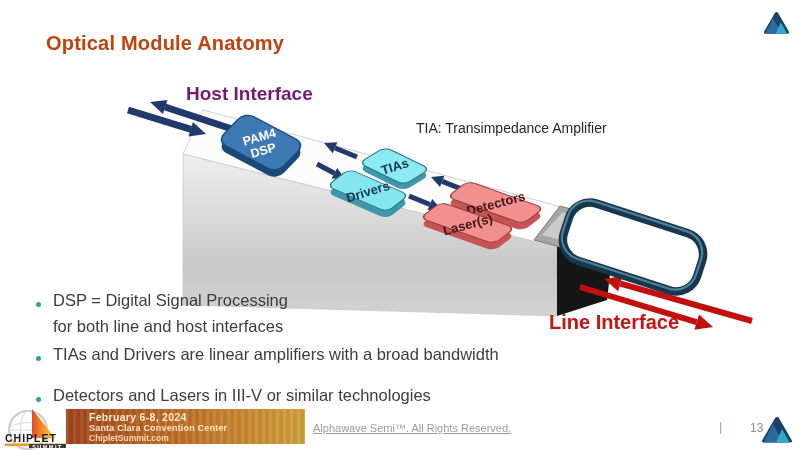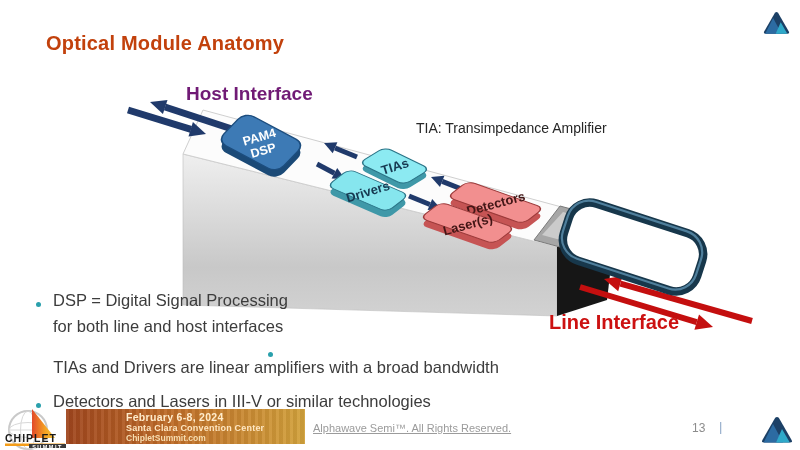--- a/index.html
+++ b/index.html
@@ -10,32 +10,32 @@
   .brand{top:11px;right:10px;display:flex;align-items:center;gap:8px;}
   .brand-text{font-size:14.5px;font-weight:bold;letter-spacing:.4px;color:#232a31;white-space:nowrap;}
   .brand-text .semi{color:#2b7cb8;}
   .diagram-svg{left:0;top:0;}
   .lbl-host{left:186px;top:83px;font-size:19px;font-weight:bold;color:#701a75;}
   .lbl-tia{left:416px;top:120px;font-size:14px;color:#262626;}
   .lbl-line{left:549px;top:311px;font-size:20px;font-weight:bold;color:#cc1111;}
   .bullets{left:36px;top:290px;width:480px;font-size:16.5px;color:#3c3c3c;}
   .brow{display:flex;align-items:center;line-height:21px;margin-bottom:5px;}
   .brow.cont{padding-left:17px;margin-bottom:7px;}
-  .brow.gap{margin-bottom:13px;flex-direction:column;}
+  .brow.gap{margin-bottom:20px;}
   .dot{flex:0 0 auto;width:5px;height:5px;border-radius:50%;background:#2aa0ac;margin:8px 12px 0 0;}
   .banner{left:66px;top:409px;width:239px;height:35px;
     background-image:repeating-linear-gradient(90deg,rgba(255,255,255,.06) 0 3px,rgba(0,0,0,.05) 3px 7px),
       linear-gradient(90deg,#a0461e,#bf6d28 45%,#d2a23c);
-    color:#ffeccc;padding:3px 0 0 60px;box-sizing:border-box;}
+    color:#ffeccc;padding:3px 0 0 23px;box-sizing:border-box;}
   .banner .l1{font-size:10.5px;font-weight:bold;line-height:11px;letter-spacing:.3px;}
   .banner .l2{font-size:9px;font-weight:bold;line-height:10px;color:#ffe7c2;letter-spacing:.2px;}
   .banner .l3{font-size:8.5px;font-weight:bold;line-height:10px;color:#f7ddb0;}
   .copyright{left:313px;top:422px;font-size:11px;color:#9b9b9b;text-decoration:underline;}
   .sep{left:719px;top:419px;font-size:13px;color:#8fa8c8;}
-  .pagenum{left:692px;top:421px;font-size:12px;color:#8c8c8c;}
+  .pagenum{left:750px;top:421px;font-size:12px;color:#8c8c8c;}
   .chiplet{left:2px;top:404px;}
 </style>
 </head>
 <body>
 
 <div class="slide">
 
   <svg class="abs diagram-svg" width="800" height="450" viewBox="0 0 800 450">
     <defs>
       <linearGradient id="gFront" x1="0" y1="0" x2="0" y2="1">

